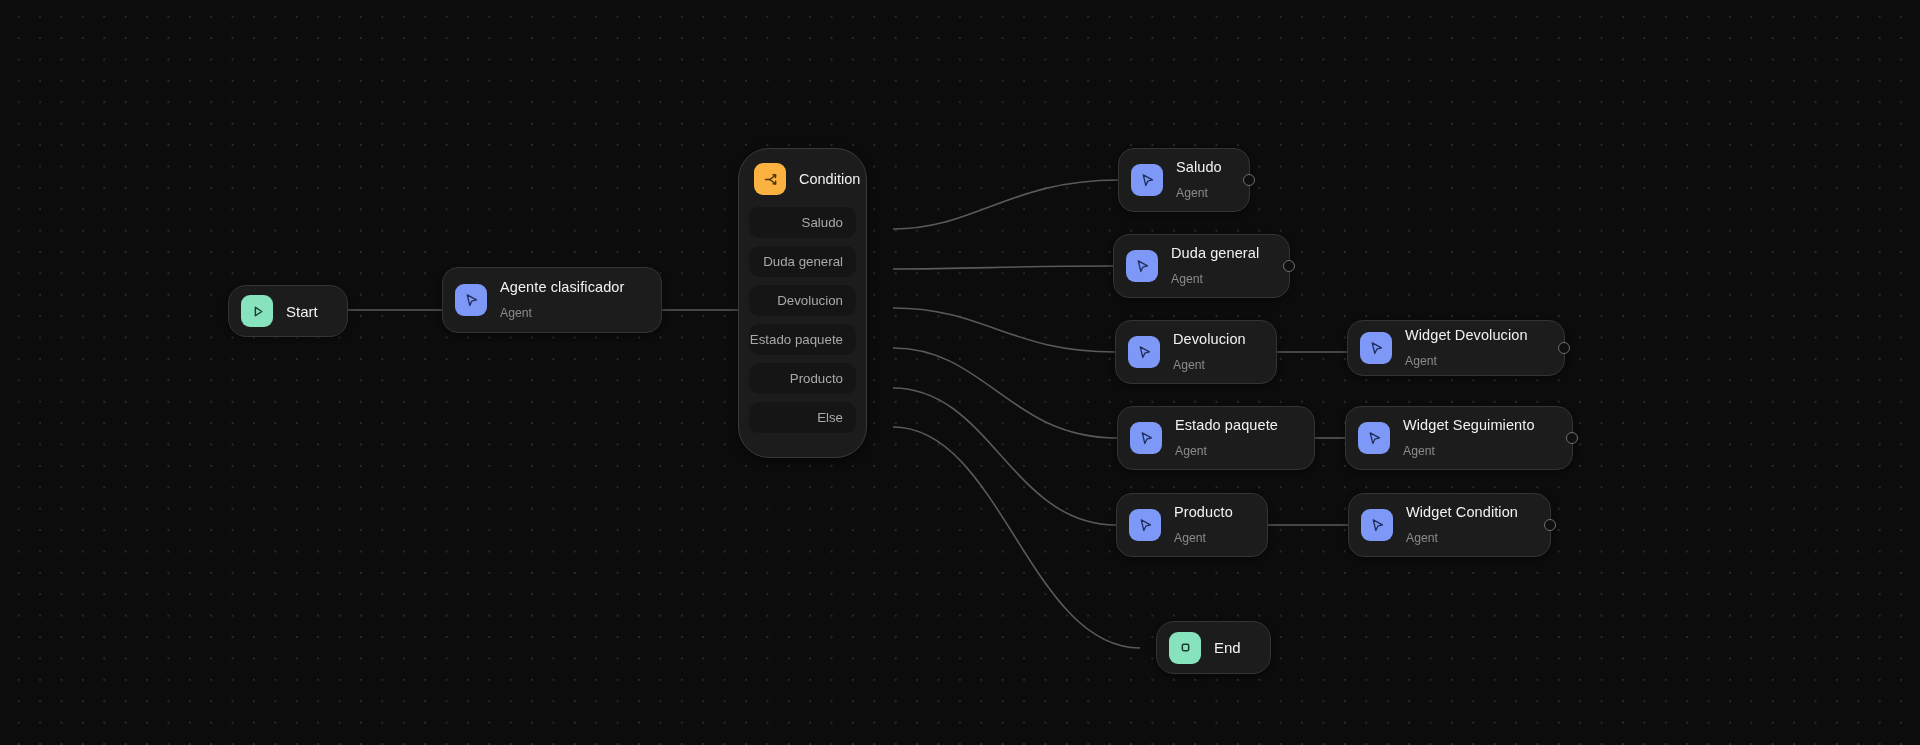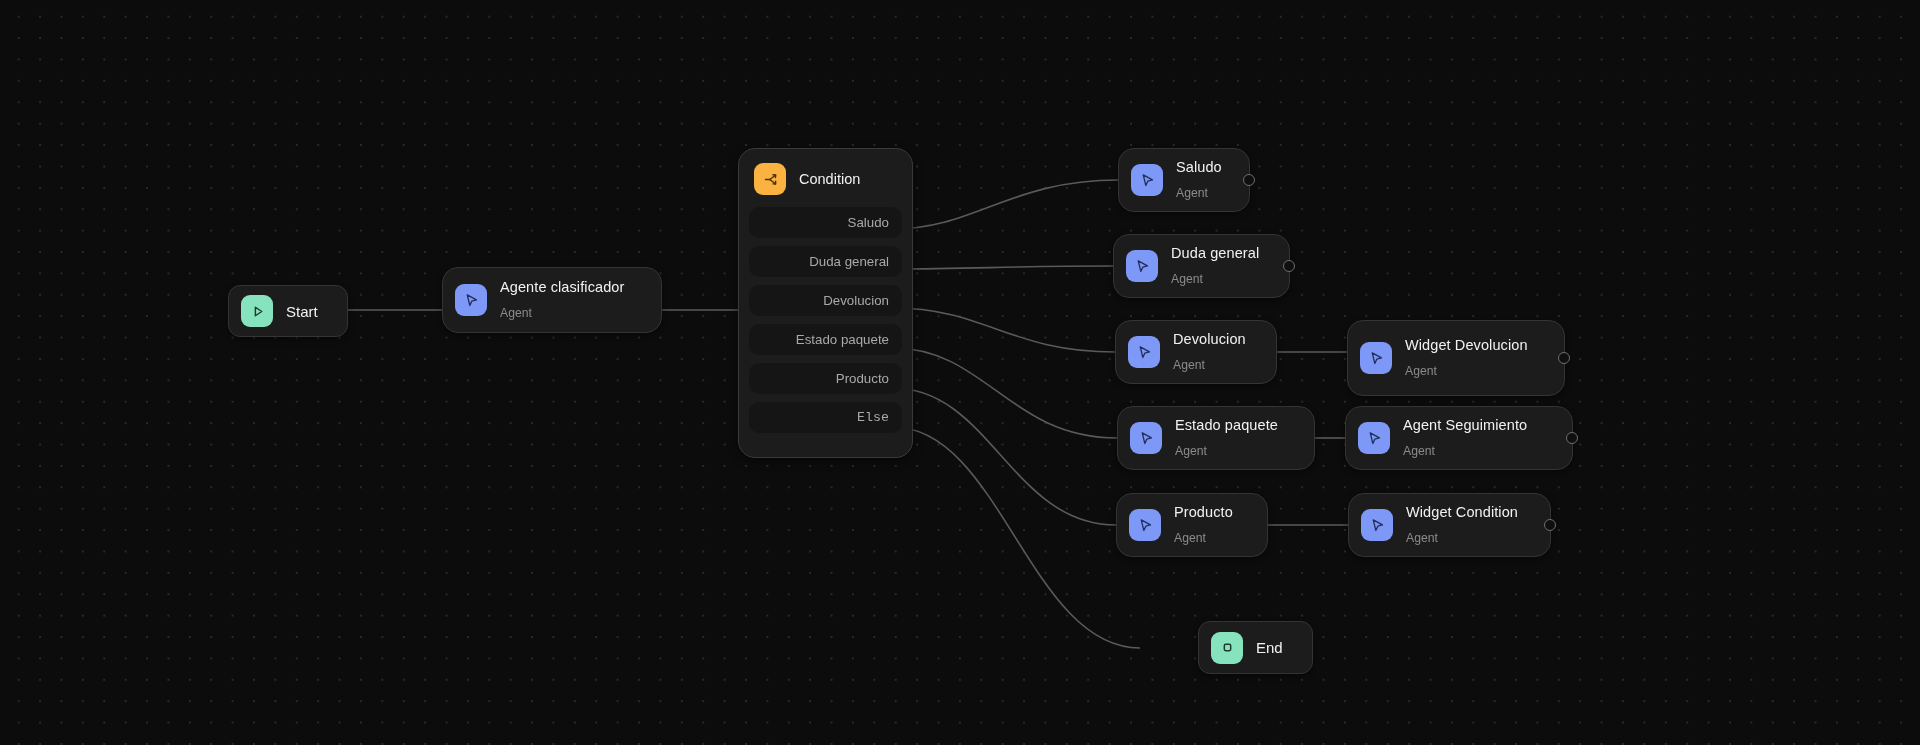--- a/index.html
+++ b/index.html
@@ -38,21 +38,21 @@
     position: absolute;
     box-sizing: border-box;
     background: #1c1c1c;
     border: 1px solid #343434;
     border-radius: 16px;
     display: flex;
     align-items: center;
     padding: 0 18px 0 12px;
     box-shadow: 0 2px 6px rgba(0,0,0,0.45);
   }
-  .node.simple { border-radius: 12px; }
+  .node.simple { border-radius: 18px; }
 
   .node-icon {
     width: 32px;
     height: 32px;
     border-radius: 9px;
     flex: 0 0 auto;
     display: flex;
     align-items: center;
     justify-content: center;
   }
@@ -128,21 +128,21 @@
     margin-bottom: 8px;
     border-radius: 10px;
     background: #151515;
     display: flex;
     align-items: center;
     justify-content: flex-end;
     padding-right: 13px;
     color: #a9a9a9;
     font-size: 13.3px;
   }
-  .branch:last-child { margin-bottom: 0; font-family: Liberation Mono, monospace; }
+  .branch:last-child { margin-bottom: 0; }
 </style>
 </head>
 <body>
 
 <div id="canvas">
 
   <svg id="edges" viewBox="0 0 1920 745" width="1920" height="745">
 
     <path class="edge-path" d="M 348 310 L 442 310"></path>
 
@@ -174,21 +174,21 @@
       <svg width="17" height="17" viewBox="0 0 24 24" fill="none" stroke="#22305e" stroke-width="1.9" stroke-linejoin="round">
         <path d="M6 4 L19 11.2 L12.4 13 L9.6 19 Z"></path>
       </svg>
     </div>
     <div class="node-text">
       <span class="node-title">Agente clasificador</span>
       <span class="node-sub">Agent</span>
     </div>
   </div>
 
-  <div id="node-condition" style="left:738px; top:148px; width:175px; height:310px;">
+  <div id="node-condition" style="left:738px; top:148px; width:129px; height:310px;border-radius:31px;">
     <div class="cond-header">
       <div class="node-icon icon-cond">
         <svg width="17" height="17" viewBox="0 0 24 24" fill="none" stroke="#4a3006" stroke-width="2" stroke-linecap="round" stroke-linejoin="round">
           <path d="M5 12 L11 12"></path>
           <path d="M11 12 L19 6"></path>
           <path d="M11 12 L19 18"></path>
           <path d="M15.5 5.3 L19.3 5.6 L19 9.3"></path>
           <path d="M19.3 14.5 L19.2 18.4 L15.5 18.2"></path>
         </svg>
       </div>
@@ -246,21 +246,21 @@
       <svg width="17" height="17" viewBox="0 0 24 24" fill="none" stroke="#22305e" stroke-width="1.9" stroke-linejoin="round">
         <path d="M6 4 L19 11.2 L12.4 13 L9.6 19 Z"></path>
       </svg>
     </div>
     <div class="node-text">
       <span class="node-title">Devolucion</span>
       <span class="node-sub">Agent</span>
     </div>
   </div>
 
-  <div class="node" id="node-widget-devolucion" style="left:1347px; top:320px; width:218px; height:76px;">
+  <div class="node" id="node-widget-devolucion" style="left:1347px; top:320px; width:218px; height:56px;">
     <div class="node-icon icon-agent">
       <svg width="17" height="17" viewBox="0 0 24 24" fill="none" stroke="#22305e" stroke-width="1.9" stroke-linejoin="round">
         <path d="M6 4 L19 11.2 L12.4 13 L9.6 19 Z"></path>
       </svg>
     </div>
     <div class="node-text">
       <span class="node-title">Widget Devolucion</span>
       <span class="node-sub">Agent</span>
     </div>
     <div class="handle"></div>
@@ -278,21 +278,21 @@
     </div>
   </div>
 
   <div class="node" id="node-widget-seguimiento" style="left:1345px; top:406px; width:228px; height:64px;">
     <div class="node-icon icon-agent">
       <svg width="17" height="17" viewBox="0 0 24 24" fill="none" stroke="#22305e" stroke-width="1.9" stroke-linejoin="round">
         <path d="M6 4 L19 11.2 L12.4 13 L9.6 19 Z"></path>
       </svg>
     </div>
     <div class="node-text">
-      <span class="node-title">Agent Seguimiento</span>
+      <span class="node-title">Widget Seguimiento</span>
       <span class="node-sub">Agent</span>
     </div>
     <div class="handle"></div>
   </div>
 
   <div class="node" id="node-producto" style="left:1116px; top:493px; width:152px; height:64px;">
     <div class="node-icon icon-agent">
       <svg width="17" height="17" viewBox="0 0 24 24" fill="none" stroke="#22305e" stroke-width="1.9" stroke-linejoin="round">
         <path d="M6 4 L19 11.2 L12.4 13 L9.6 19 Z"></path>
       </svg>
@@ -309,21 +309,21 @@
         <path d="M6 4 L19 11.2 L12.4 13 L9.6 19 Z"></path>
       </svg>
     </div>
     <div class="node-text">
       <span class="node-title">Widget Condition</span>
       <span class="node-sub">Agent</span>
     </div>
     <div class="handle"></div>
   </div>
 
-  <div class="node simple" id="node-end" style="left:1198px; top:621px; width:115px; height:53px;">
+  <div class="node simple" id="node-end" style="left:1156px; top:621px; width:115px; height:53px;">
     <div class="node-icon icon-end">
       <svg width="17" height="17" viewBox="0 0 24 24" fill="none" stroke="#1c3a2e" stroke-width="2.1">
         <rect x="7.5" y="7.5" width="9" height="9" rx="2"></rect>
       </svg>
     </div>
     <span class="node-title-only">End</span>
   </div>
 
 </div>
 

